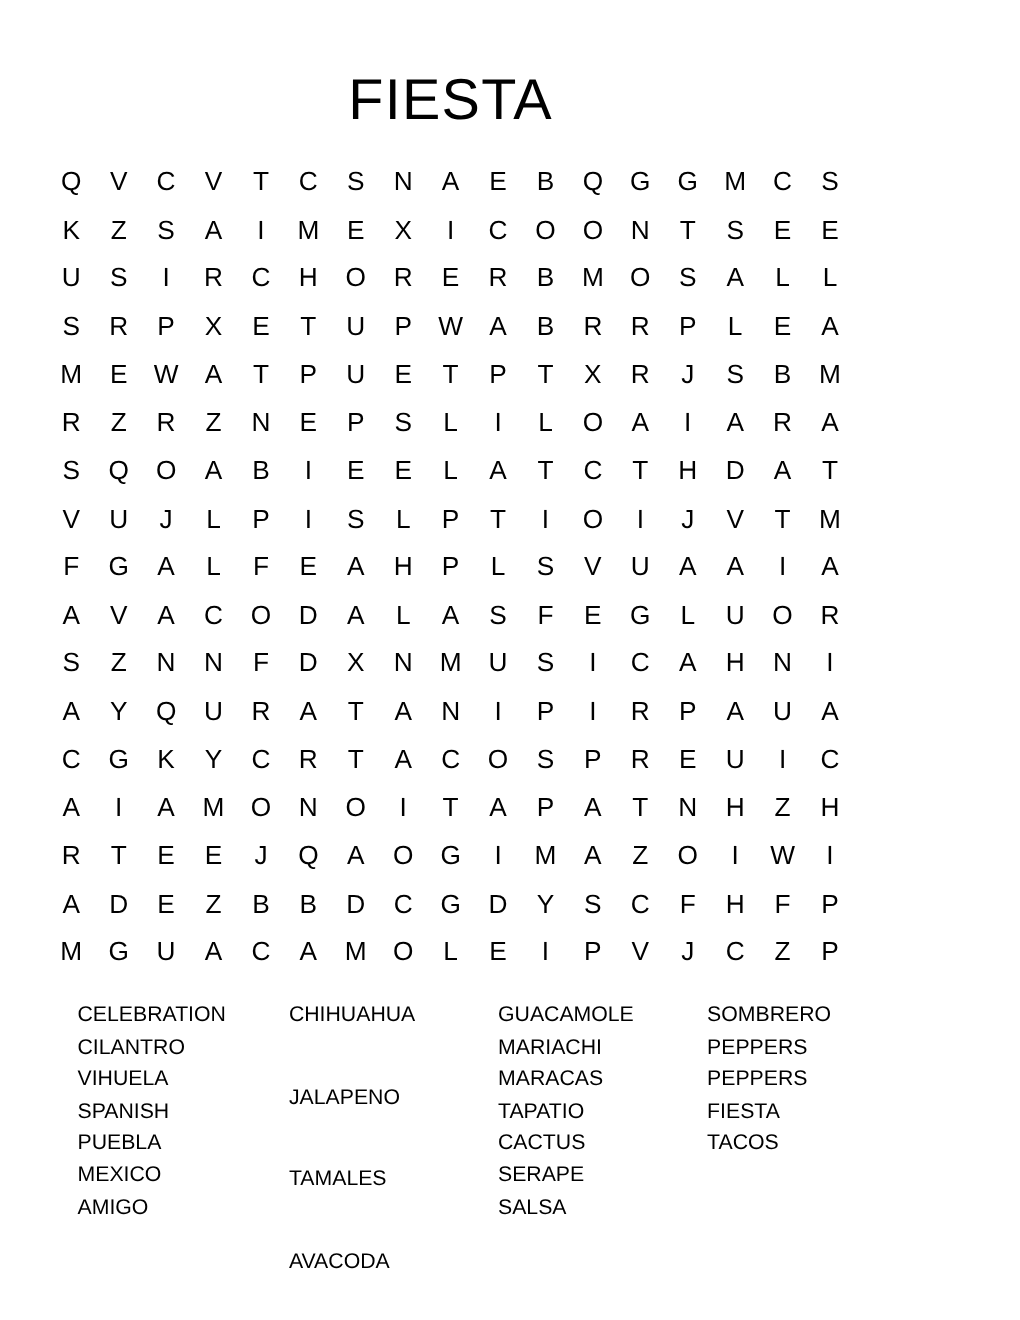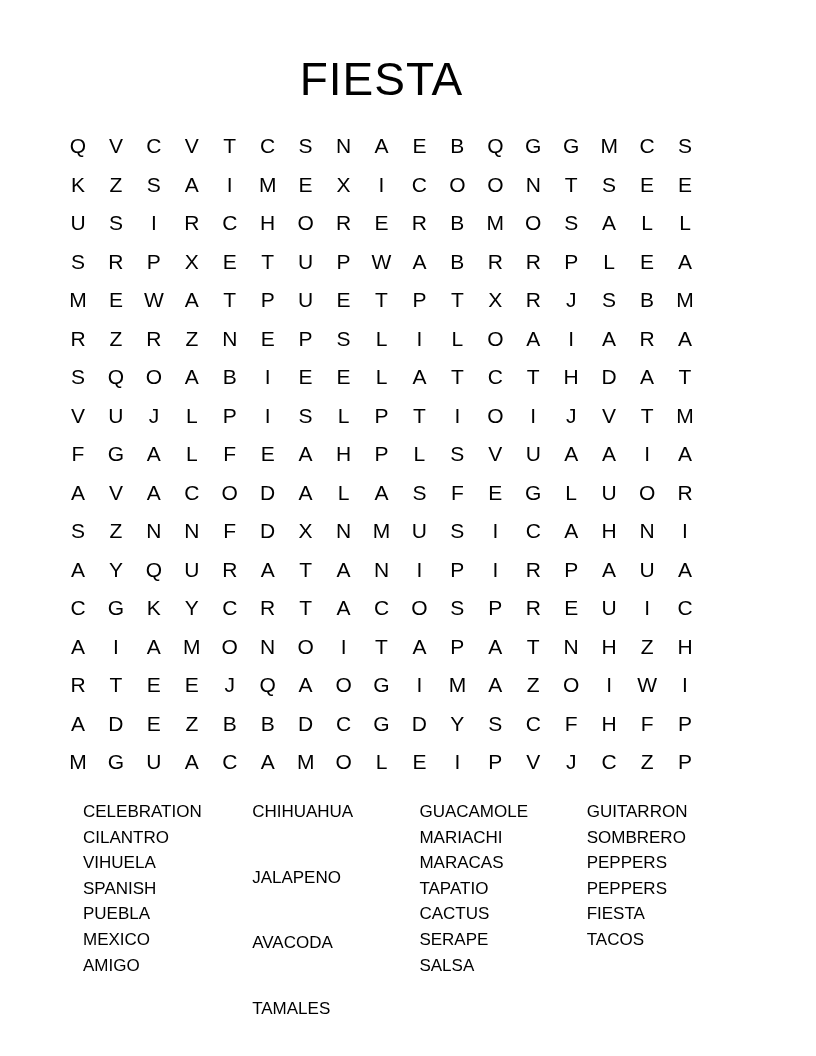--- a/index.html
+++ b/index.html
@@ -14,21 +14,20 @@
     color: #000000;
     position: relative;
     overflow: hidden;
   }
   .page {
     width: 721px;
     height: 1056px;
     box-sizing: border-box;
     padding: 16px;
     position: relative;
-    margin-left: 21px;
   }
   .title {
     text-align: center;
     font-size: 46px;
     font-weight: normal;
     letter-spacing: 1px;
     margin: 0;
     padding-top: 38px;
     line-height: 1.1;
   }
@@ -412,37 +411,36 @@
         <div class="word">CILANTRO</div>
         <div class="word">VIHUELA</div>
         <div class="word">SPANISH</div>
         <div class="word">PUEBLA</div>
         <div class="word">MEXICO</div>
         <div class="word">AMIGO</div>
       </div>
       <div class="word-col c2">
         <div class="word">CHIHUAHUA</div>
         <div class="word">JALAPENO</div>
+        <div class="word">TAMALES</div>
         <div class="word">AVACODA</div>
-        <div class="word">TAMALES</div>
         <div class="word">CANCUN</div>
         <div class="word">PEPPERS</div>
         <div class="word">BEANS</div>
       </div>
       <div class="word-col c3">
         <div class="word">GUACAMOLE</div>
         <div class="word">MARIACHI</div>
         <div class="word">MARACAS</div>
         <div class="word">TAPATIO</div>
         <div class="word">CACTUS</div>
         <div class="word">SERAPE</div>
         <div class="word">SALSA</div>
       </div>
       <div class="word-col c4">
-        <div class="word">GUITARRON</div>
         <div class="word">SOMBRERO</div>
         <div class="word">PEPPERS</div>
         <div class="word">PEPPERS</div>
         <div class="word">FIESTA</div>
         <div class="word">TACOS</div>
       </div>
     </div>
 
 </div>
 

